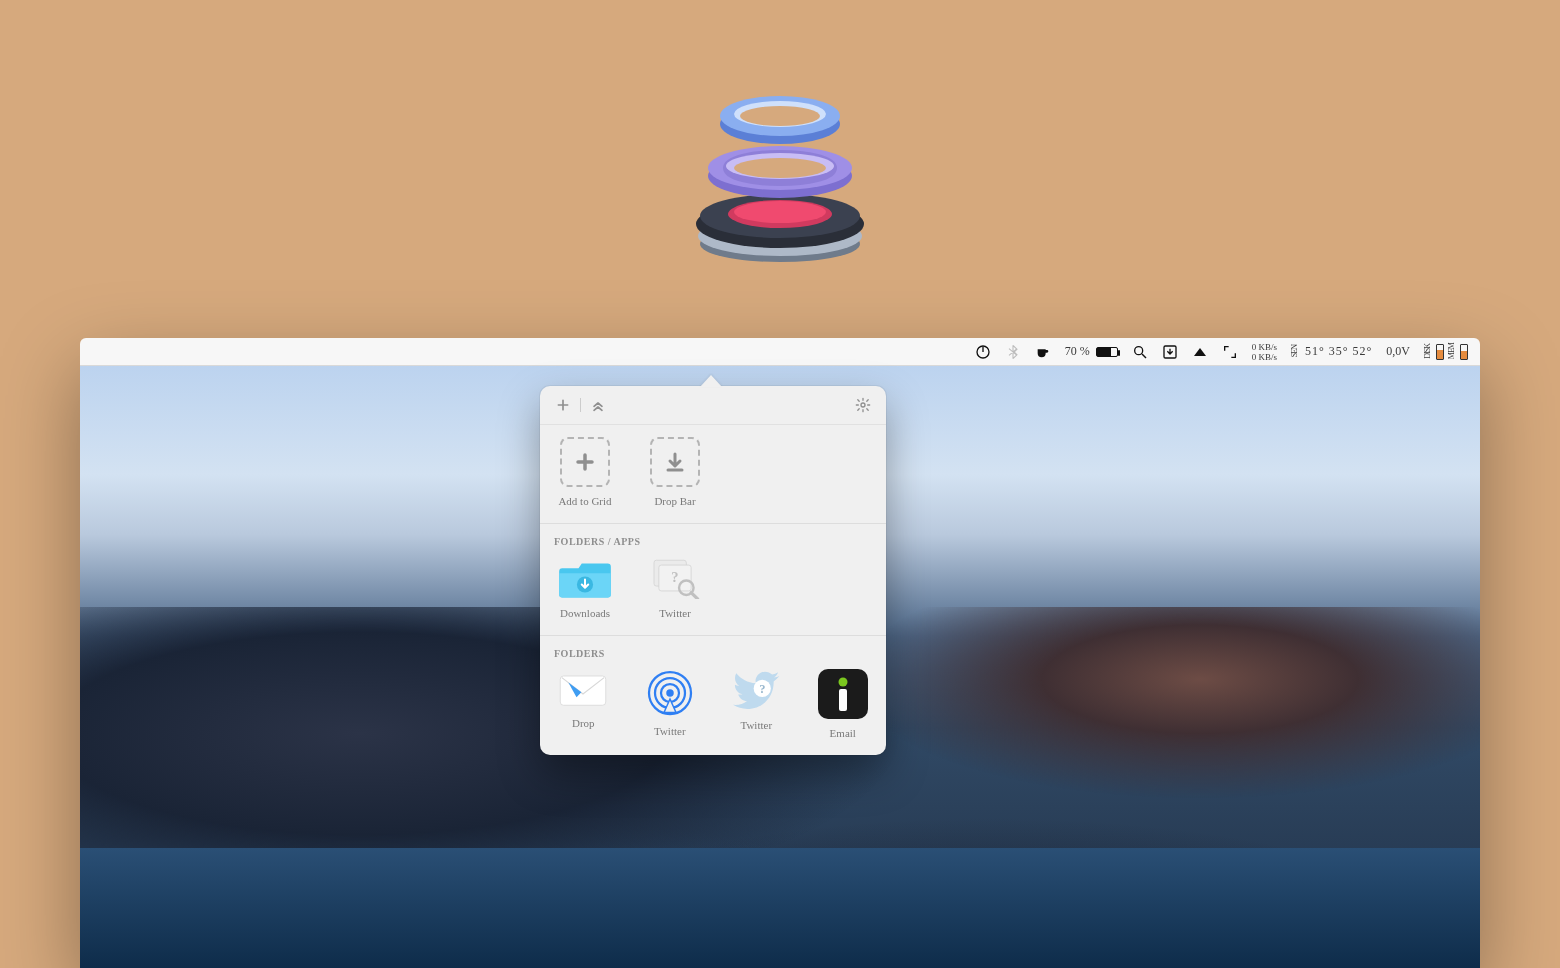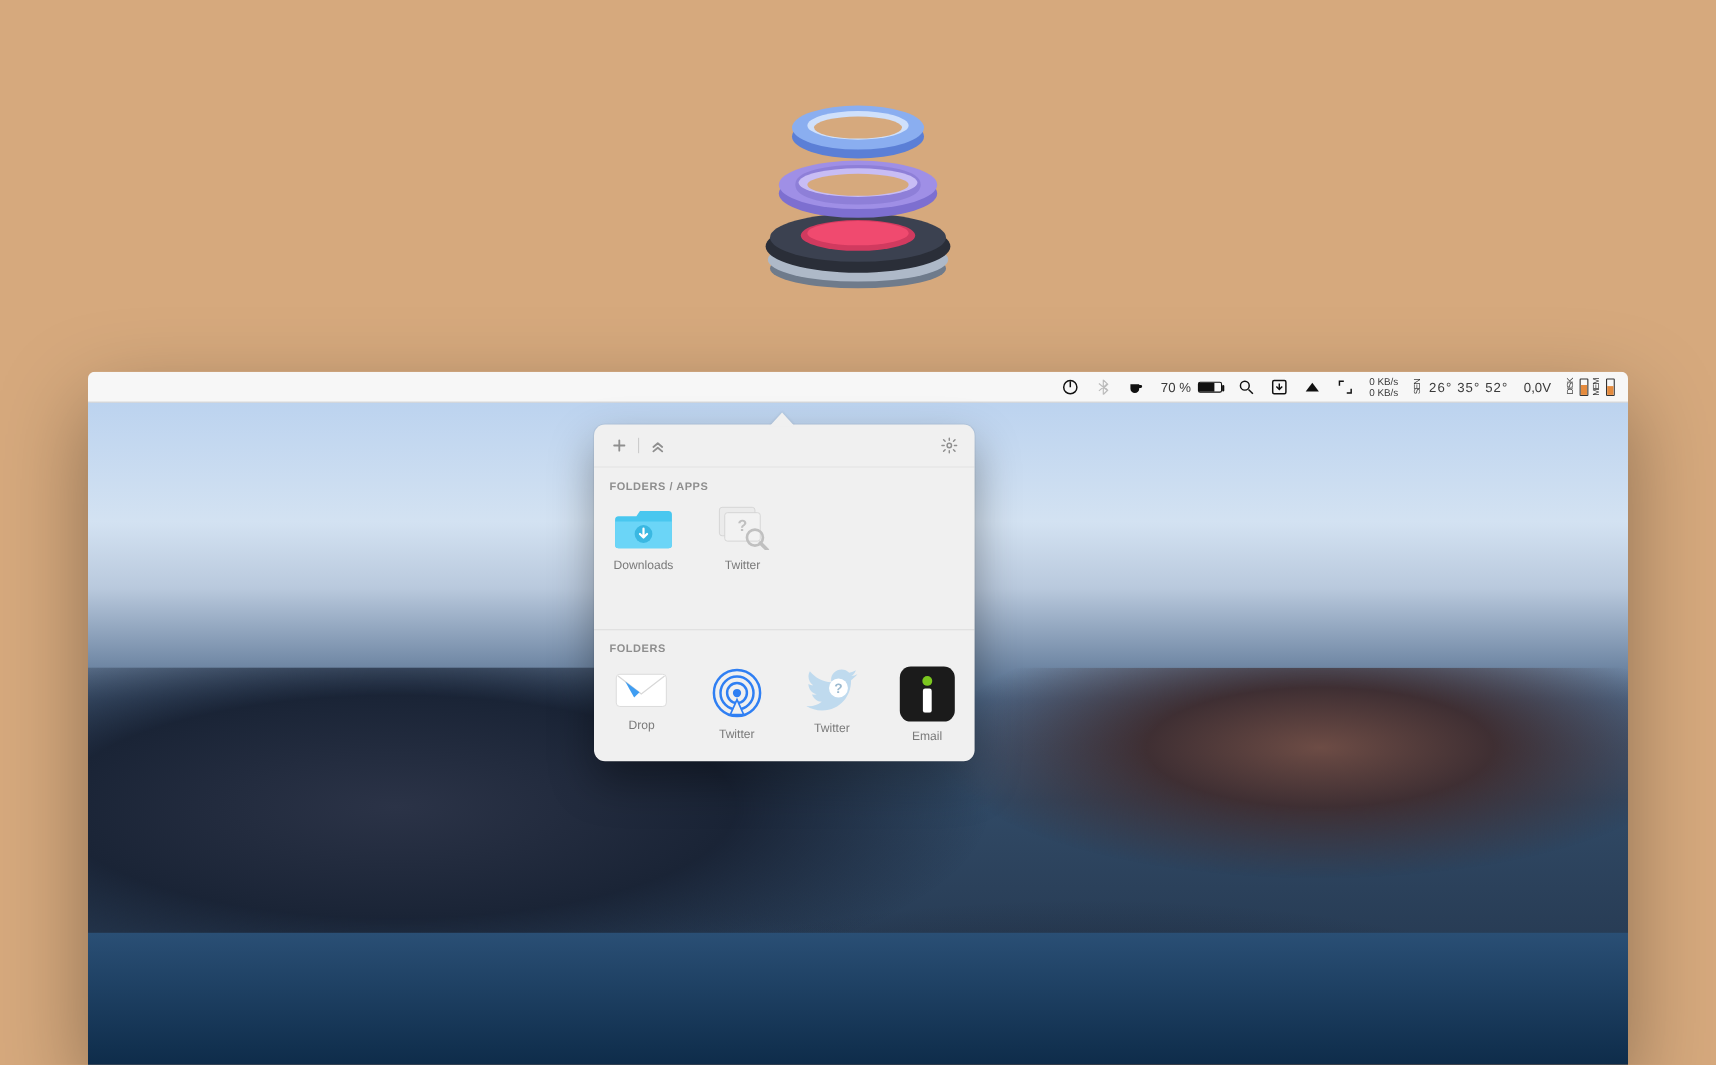--- a/index.html
+++ b/index.html
@@ -23,20 +23,21 @@
   .desktop-shot {
     position: absolute;
     left: 80px;
     right: 80px;
     top: 338px;
     bottom: 0;
     box-shadow: 0 30px 80px rgba(0,0,0,0.35);
     overflow: hidden;
     border-top-left-radius: 6px;
     border-top-right-radius: 6px;
+    font-family: Liberation Serif, serif;
   }
 
   
   .menubar {
     height: 28px;
     background: #f7f7f7;
     border-bottom: 1px solid #d9d9d9;
     display: flex;
     align-items: center;
     justify-content: flex-end;
@@ -117,21 +118,21 @@
     color: #8b8b8b;
     border-bottom: 1px solid rgba(0,0,0,0.06);
   }
   .pop-header-left { display:flex; align-items:center; gap: 6px; }
   .vrule { width:1px; height:14px; background:#ccc; }
   .hdr-btn {
     width:22px; height:22px; display:flex; align-items:center; justify-content:center;
     cursor:pointer; color:#8f8f8f;
   }
   .pop-section { padding: 12px 14px 16px; }
-  .pop-section + .pop-section { border-top: 1px solid rgba(0,0,0,0.08); margin-top: 36px; }
+  .pop-section + .pop-section { border-top: 1px solid rgba(0,0,0,0.08); }
   .sect-title {
     font-size: 10px; letter-spacing: 0.5px; color:#8e8e8e;
     font-weight: 600;
     margin-bottom: 10px;
   }
   .grid { display:flex; gap: 28px; }
   .cell {
     width: 62px;
     display:flex; flex-direction:column; align-items:center; gap:8px;
     cursor:pointer;
@@ -232,21 +233,21 @@
         </svg>
     </span>
     <span class="mb-item">
       <span class="mb-net">
         <div>0 KB/s</div>
         <div>0 KB/s</div>
       </span>
     </span>
     <span class="mb-item">
       <span class="mb-sen" style="writing-mode: vertical-rl; transform: rotate(180deg); letter-spacing: -1px;">SEN</span>
-      <span class="mb-temps">26° 35° 52°</span>
+      <span class="mb-temps">51° 35° 52°</span>
     </span>
     <span class="mb-item">
       <span>0,0V</span>
     </span>
     <span class="mb-item mb-disk">
       <span class="mb-sen" style="writing-mode: vertical-rl; transform: rotate(180deg); letter-spacing:-1px;">DISK</span>
       <span class="gauge">
           <i></i>
         </span>
       <span class="mb-sen" style="writing-mode: vertical-rl; transform: rotate(180deg); letter-spacing:-1px;">MEM</span>
@@ -280,20 +281,40 @@
           </span>
         </div>
         <span class="hdr-btn">
           <svg width="16" height="16" viewBox="0 0 24 24">
               <circle cx="12" cy="12" r="3" fill="none" stroke="#8f8f8f" stroke-width="2"></circle>
               <path d="M12 2v3M12 19v3M4.2 4.2l2.1 2.1M17.7 17.7l2.1 2.1M2 12h3M19 12h3M4.2 19.8l2.1-2.1M17.7 6.3l2.1-2.1" stroke="#8f8f8f" stroke-width="2" stroke-linecap="round"></path>
             </svg>
         </span>
       </div>
 
+      <div class="pop-section">
+        <div class="grid">
+          <div class="cell">
+            <div class="tile dashed">
+              <svg width="24" height="24" viewBox="0 0 24 24">
+                  <path d="M12 5v14M5 12h14" stroke="#8f8f8f" stroke-width="3.5" stroke-linecap="round"></path>
+                </svg>
+            </div>
+            <div class="lbl">Add to Grid</div>
+          </div>
+          <div class="cell">
+            <div class="tile dashed">
+              <svg width="24" height="24" viewBox="0 0 24 24">
+                  <path d="M12 4v10 M7 11l5 5 5-5 M5 20h14" stroke="#8f8f8f" stroke-width="3" fill="none" stroke-linecap="round" stroke-linejoin="round"></path>
+                </svg>
+            </div>
+            <div class="lbl">Drop Bar</div>
+          </div>
+        </div>
+      </div>
 
       <div class="pop-section">
         <div class="sect-title">FOLDERS / APPS</div>
         <div class="grid">
           <div class="cell">
             <svg class="folder-svg" viewBox="0 0 64 52">
               <path d="M4 14h20l4-6h32a4 4 0 0 1 4 4v34a4 4 0 0 1-4 4H4a4 4 0 0 1-4-4V18a4 4 0 0 1 4-4z" fill="#49c7ef"></path>
               <path d="M0 20h64v26a4 4 0 0 1-4 4H4a4 4 0 0 1-4-4z" fill="#6bd5f7"></path>
               <circle cx="32" cy="34" r="10" fill="#3ab8e2"></circle>
               <path d="M32 28v9 M28 34l4 4 4-4" stroke="#fff" stroke-width="2.5" fill="none" stroke-linecap="round" stroke-linejoin="round"></path>

